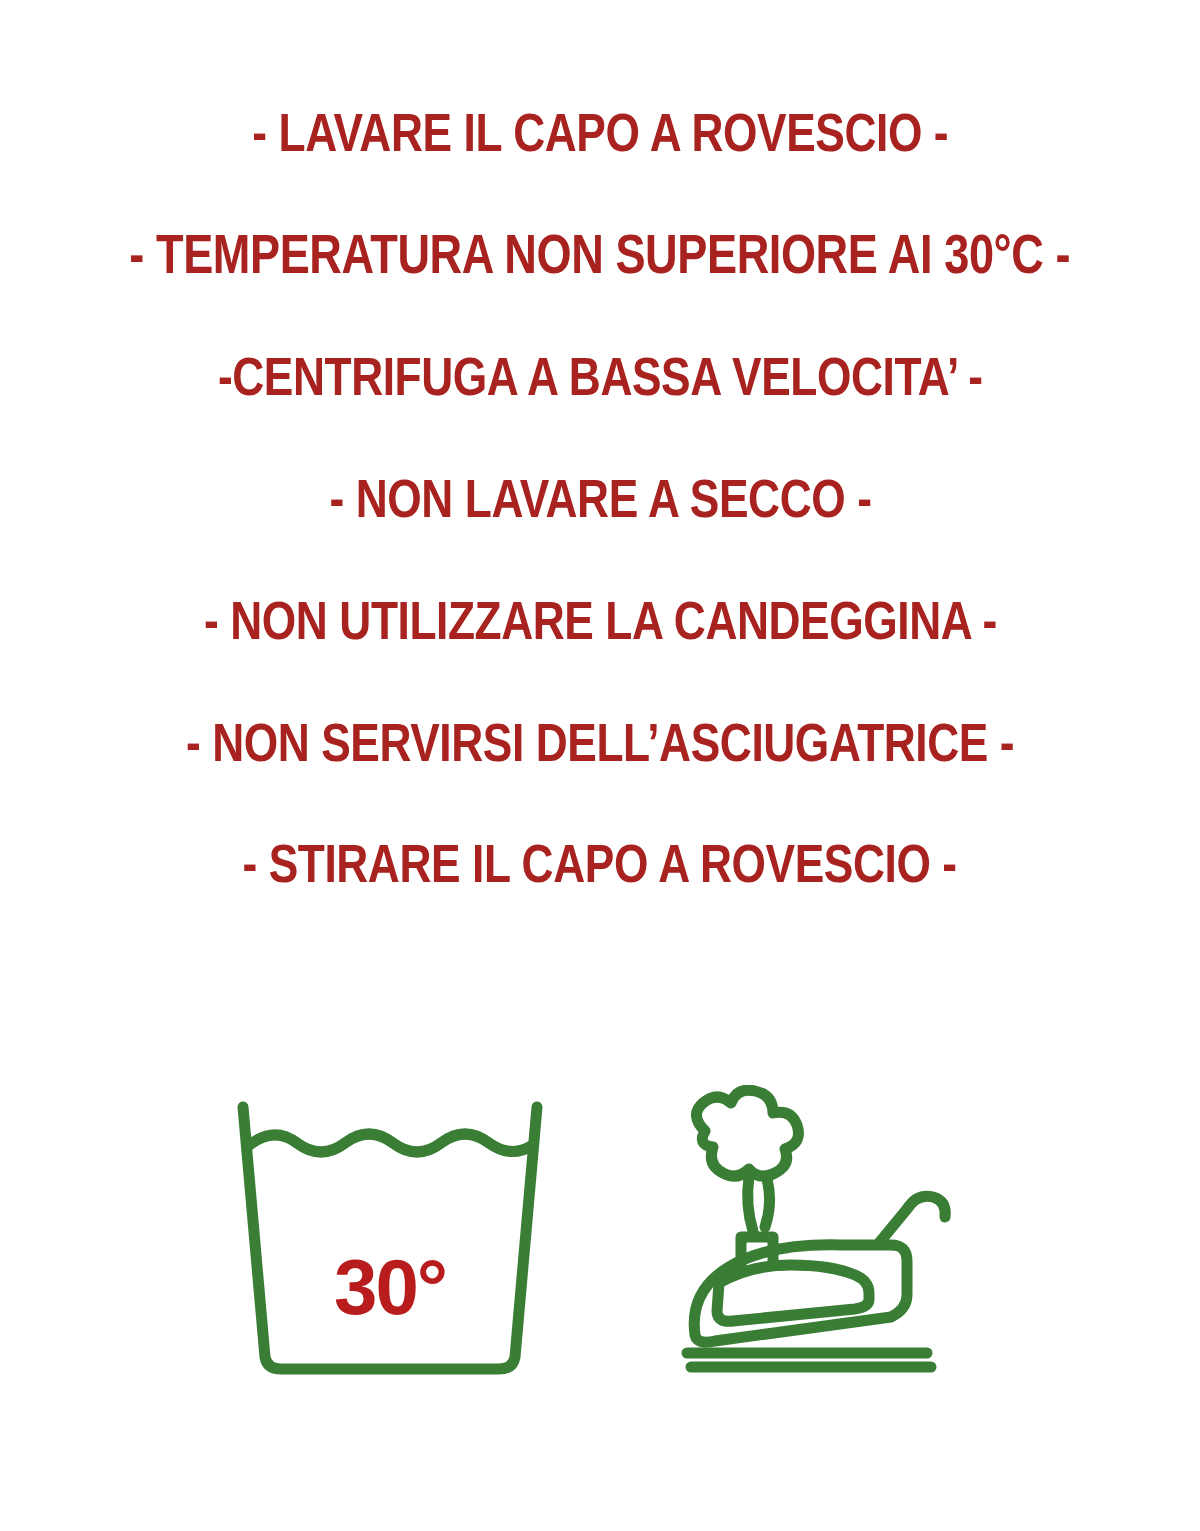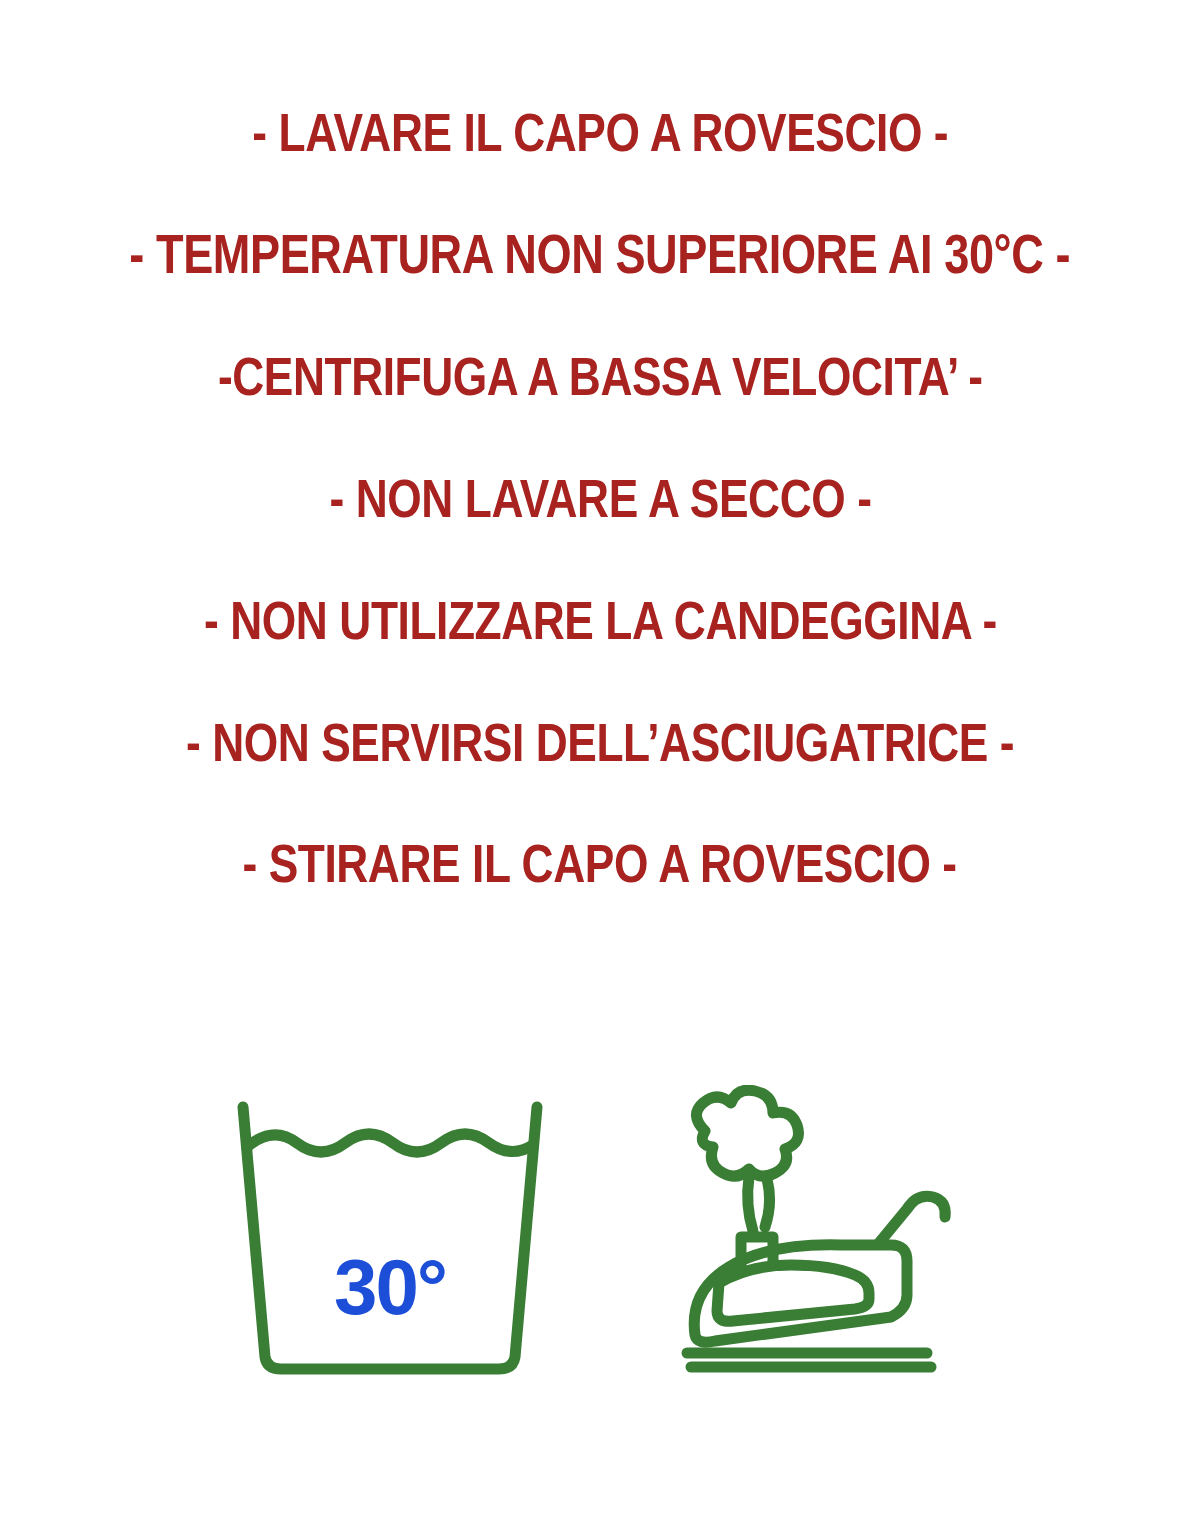--- a/index.html
+++ b/index.html
@@ -62,21 +62,21 @@
     display: flex;
     align-items: flex-end;
     justify-content: center;
   }
   .wash-temp-label {
     position: absolute;
     left: 0;
     right: 0;
     bottom: 52px;
     text-align: center;
-    color: #1d4ed8;
+    color: #b91c1c;
     font-family: "Liberation Sans", sans-serif;
     font-weight: bold;
     font-size: 78px;
     letter-spacing: -2px;
     pointer-events: none;
   }
 </style>
 </head>
 <body>
 

